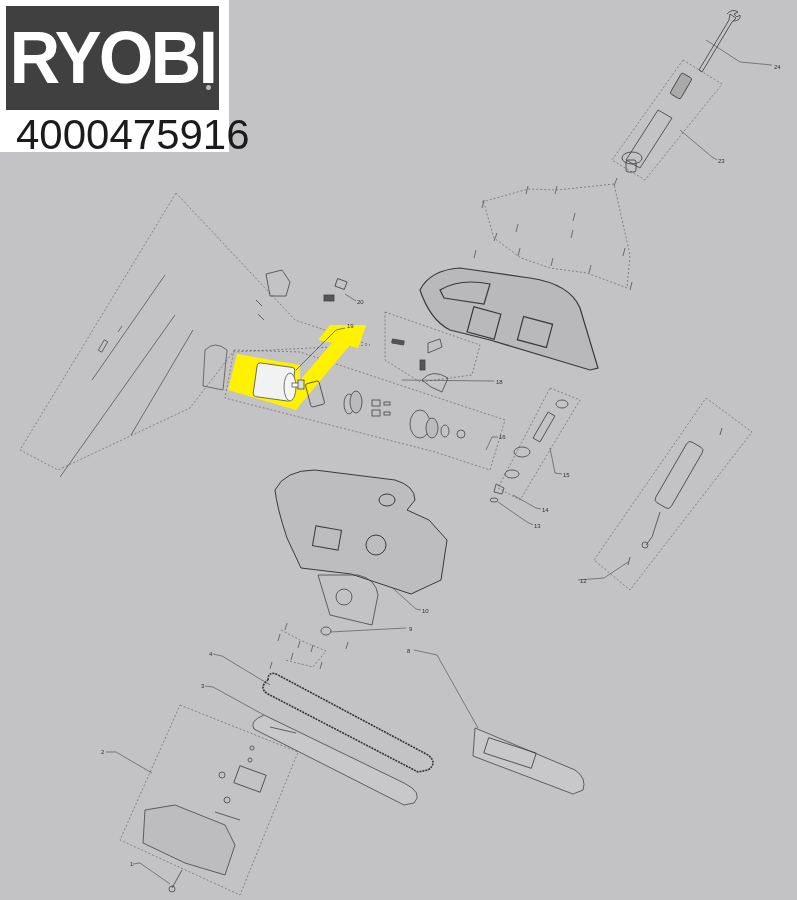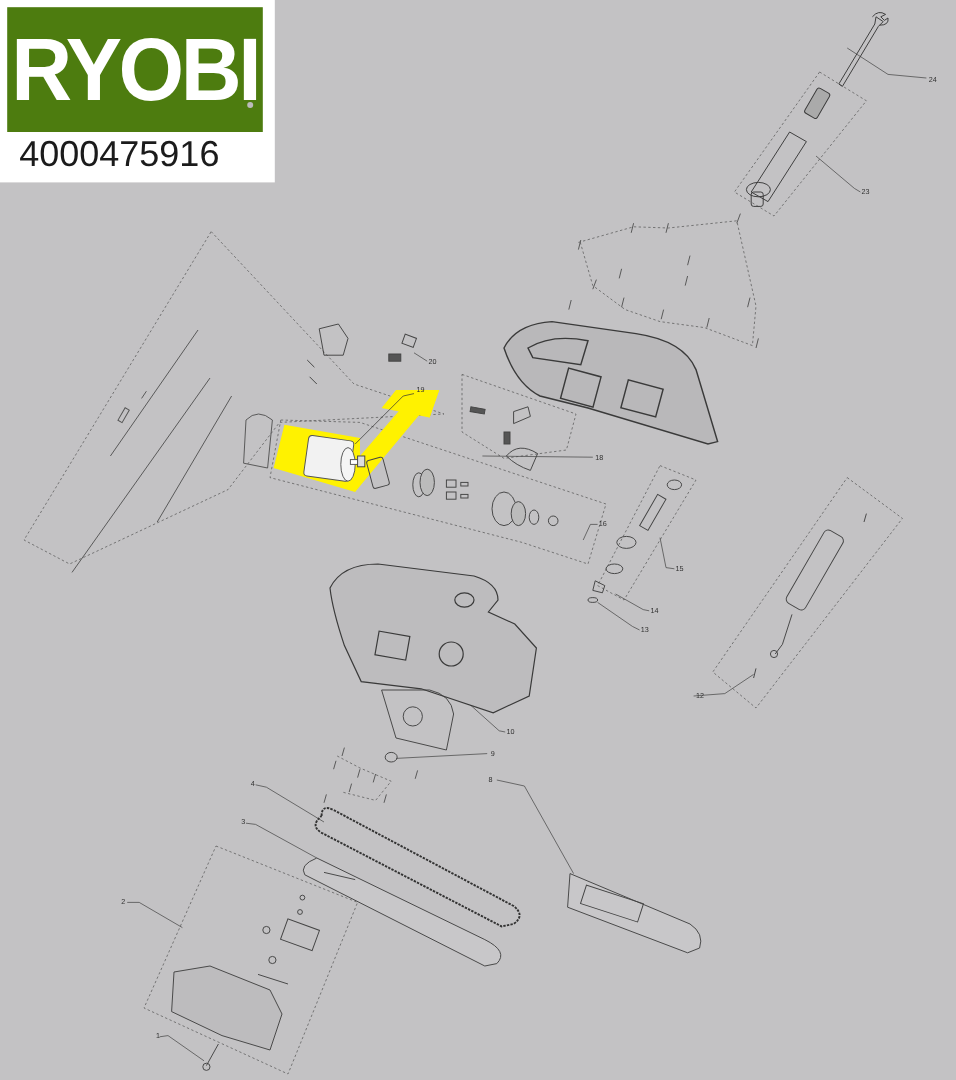--- a/index.html
+++ b/index.html
@@ -1,21 +1,21 @@
 <!DOCTYPE html>
 <html><head>
 <meta charset="utf-8">
 <style>
   html,body{margin:0;padding:0;}
   body{width:797px;height:900px;background:#c3c2c4;position:relative;overflow:hidden;font-family:"Liberation Sans",sans-serif;}
   .logo-box{position:absolute;left:0;top:0;width:229px;height:152px;background:#ffffff;}
-  .logo-black{position:absolute;left:6px;top:6px;width:213px;height:104px;background:#4d7c0f;display:flex;align-items:center;justify-content:center;}
+  .logo-black{position:absolute;left:6px;top:6px;width:213px;height:104px;background:#404040;display:flex;align-items:center;justify-content:center;}
   .logo-text{color:#ffffff;font-family:"Liberation Sans",sans-serif;font-weight:bold;font-size:74px;letter-spacing:-3px;transform:scaleX(0.95);line-height:1;}
   .logo-reg{position:absolute;right:8px;bottom:20px;width:5px;height:5px;border-radius:50%;background:#bbbbbb;}
-  .part-number{position:absolute;left:16px;top:114px;font-size:30px;color:#1b1b1b;letter-spacing:0px;line-height:1;}
+  .part-number{position:absolute;left:16px;top:114px;font-size:42px;color:#1b1b1b;letter-spacing:0px;line-height:1;}
   svg.diagram{position:absolute;left:0;top:0;}
   .callout{position:absolute;font-size:6px;color:#333;line-height:1;}
 </style>
 </head>
 <body>
 
 <div class="logo-box">
   <div class="logo-black">
     <span class="logo-text">RYOBI</span>
     <span class="logo-reg"></span>

